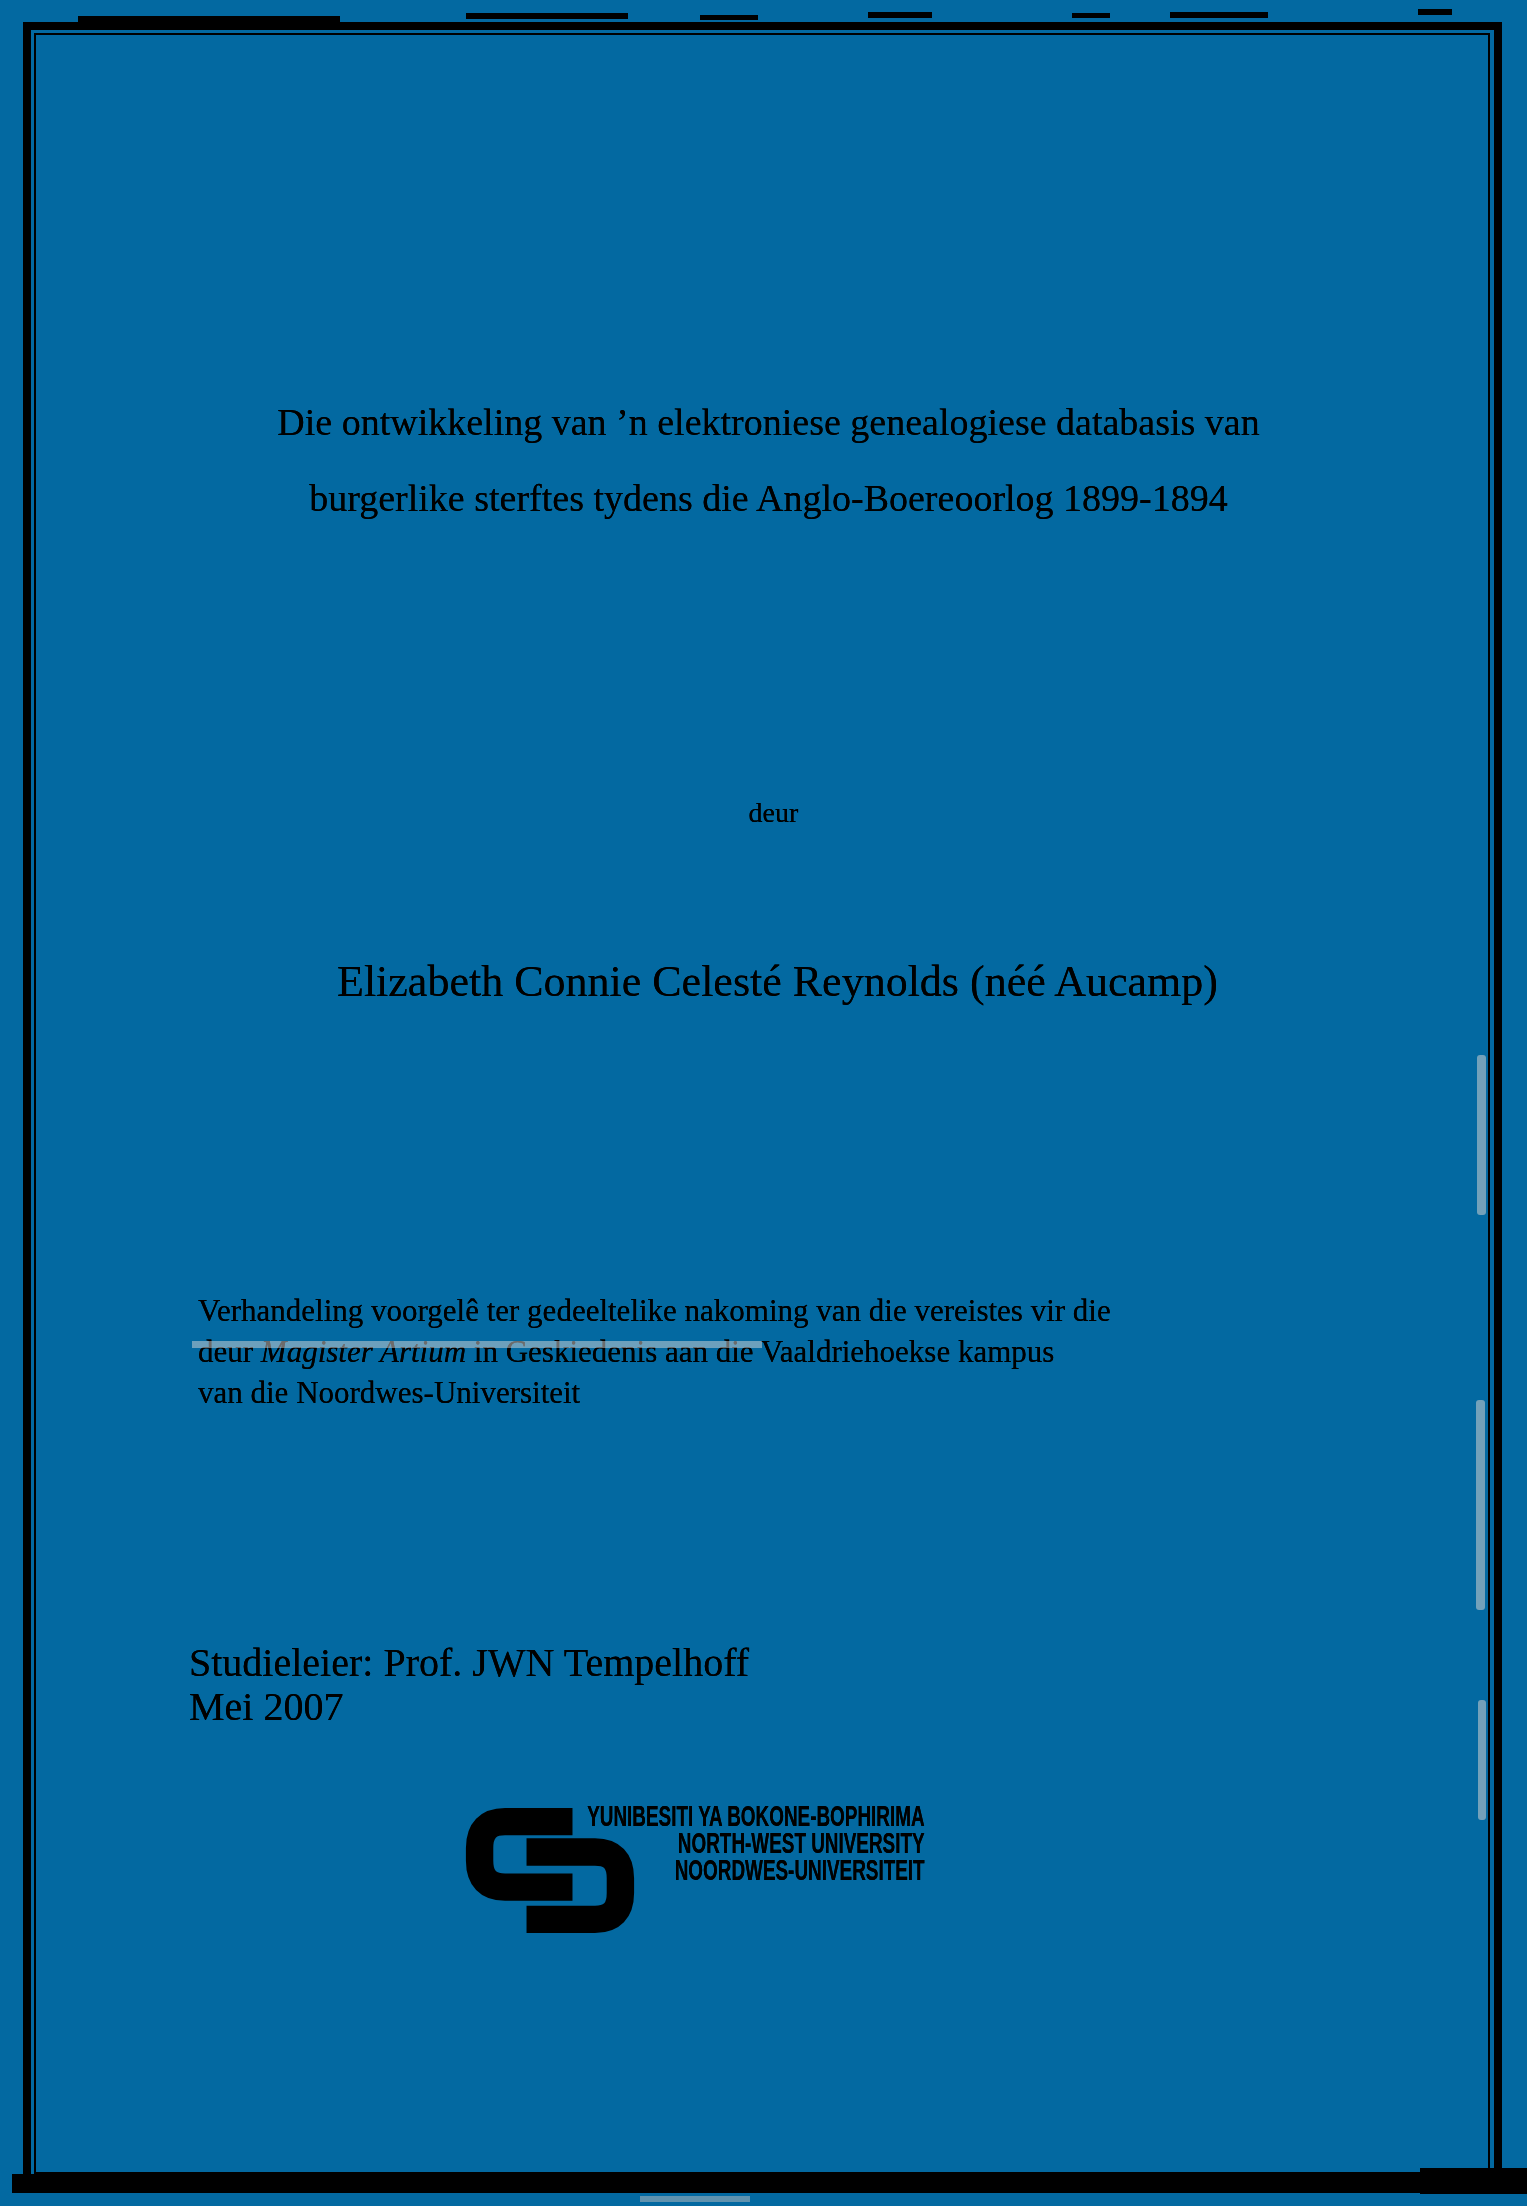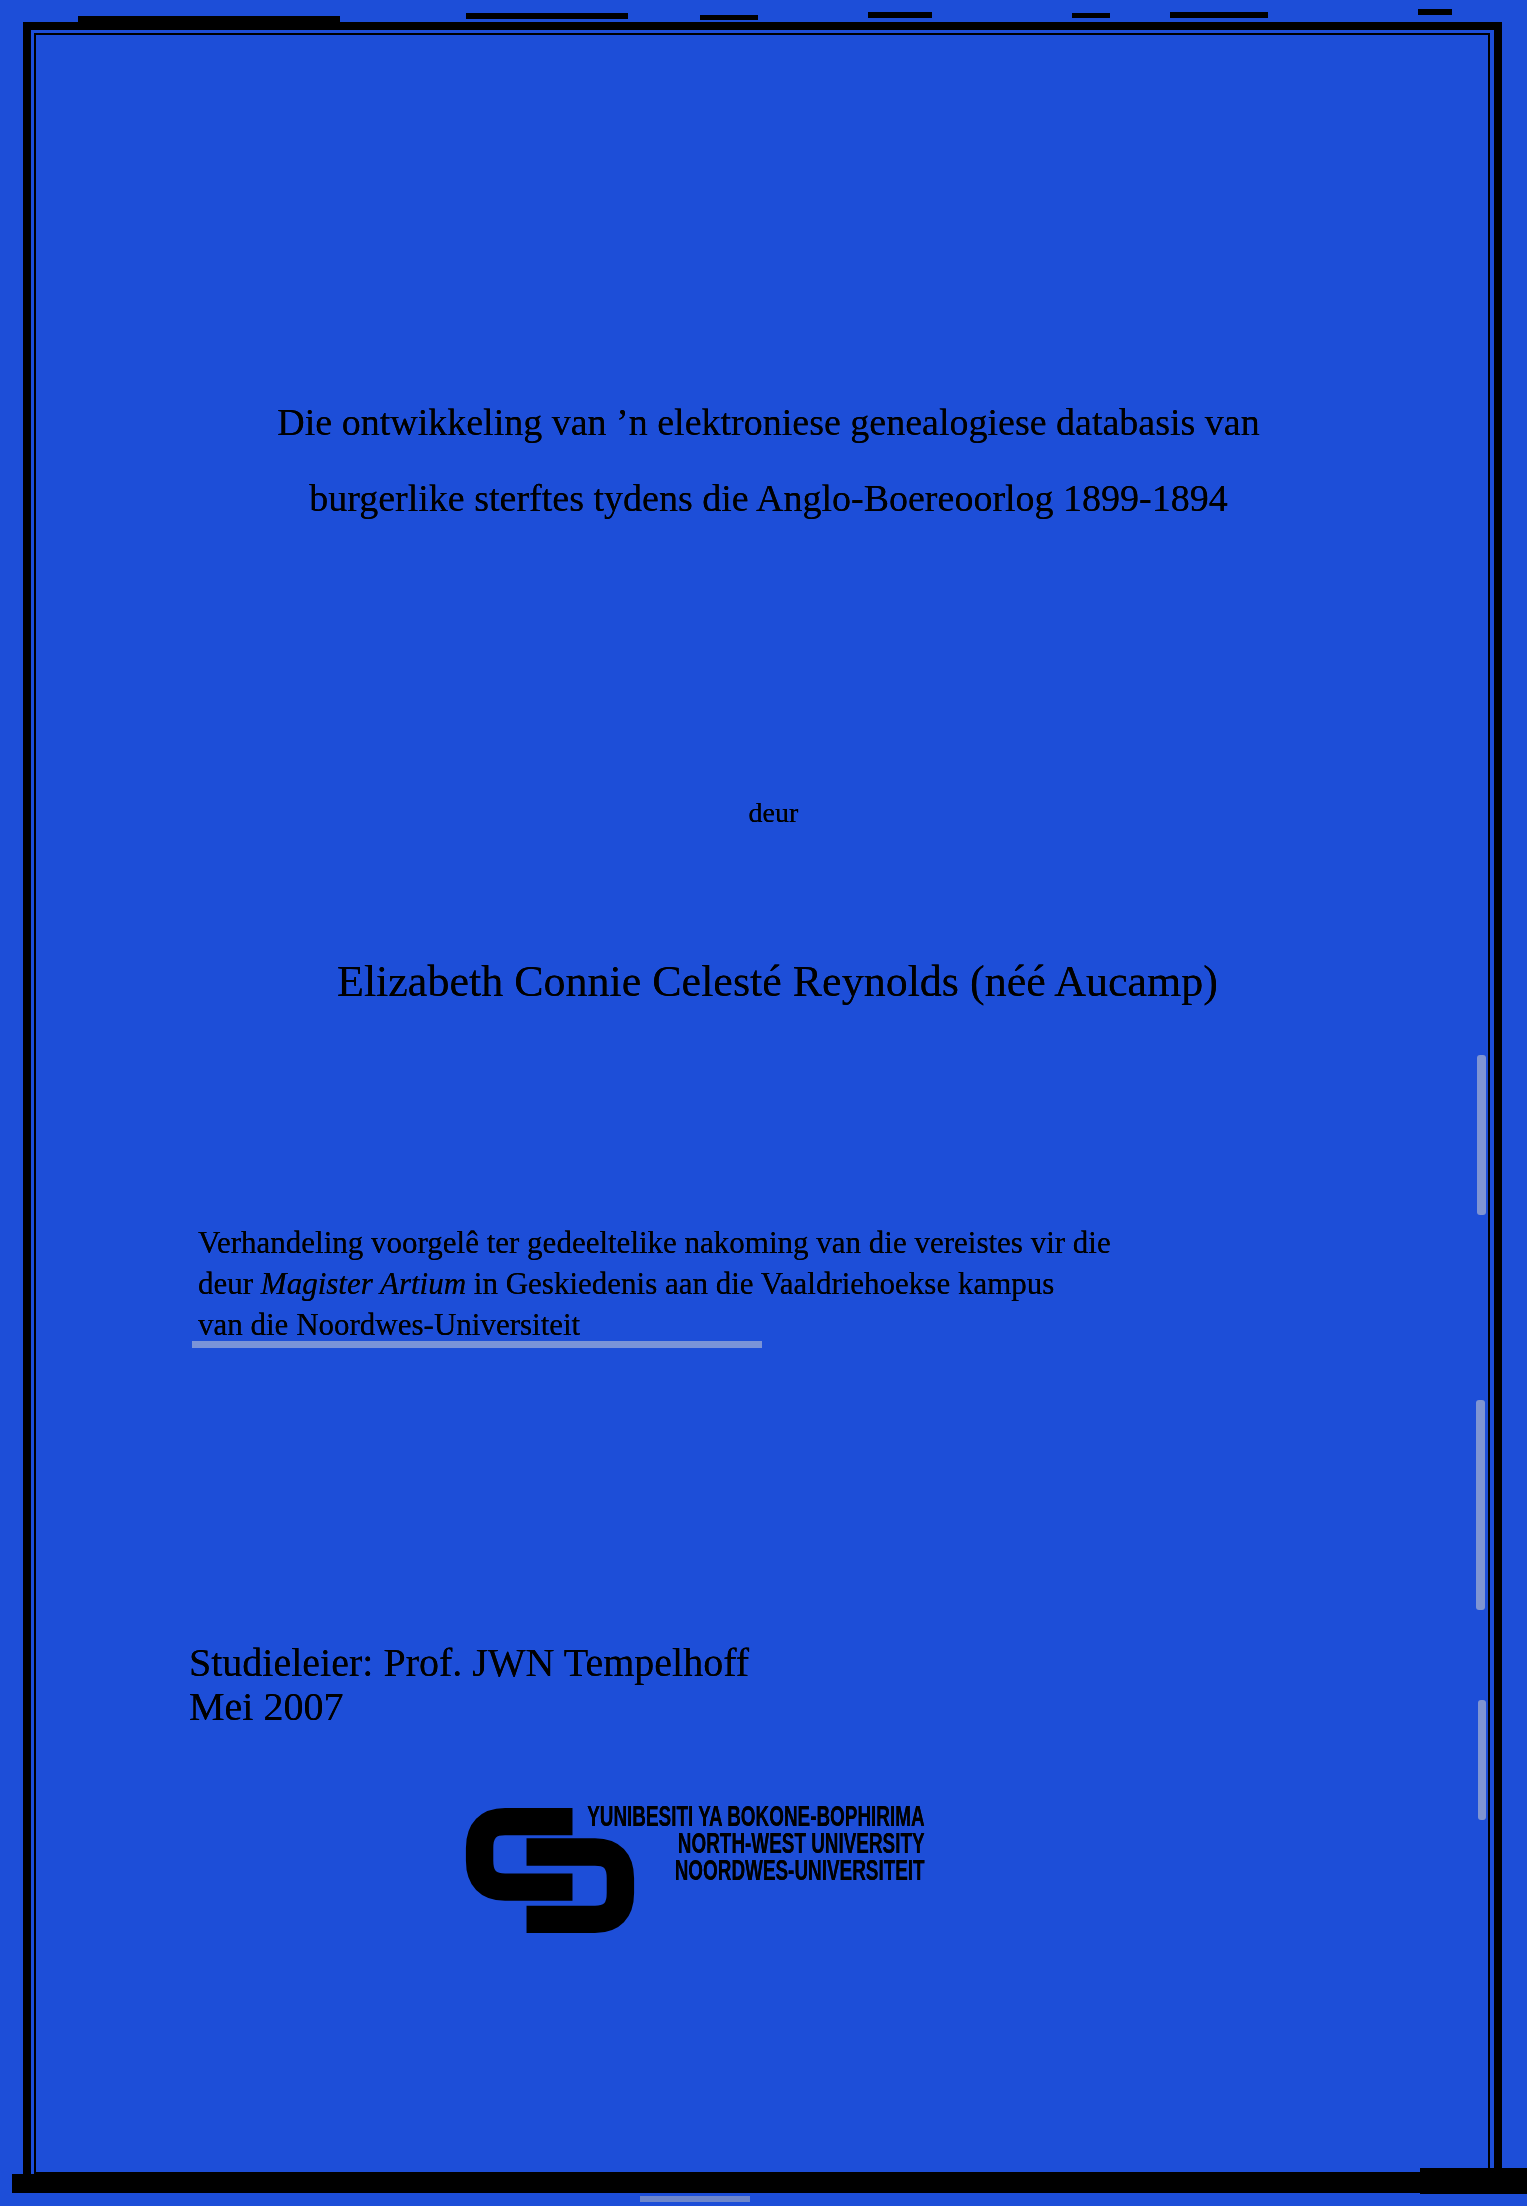--- a/index.html
+++ b/index.html
@@ -1,19 +1,19 @@
 <!DOCTYPE html>
 <html><head>
 <meta charset="utf-8">
 <style>
   html,body{margin:0;padding:0;background:#ffffff;}
   .page{
     position:relative;
     width:1527px;height:2206px;
-    background:#1d4ed8;
+    background:#0369a1;
     overflow:hidden;
     font-family:"Liberation Serif", serif;
     color:#000;
   }
   
   .frame{
     position:absolute;left:23px;top:22px;width:1479px;height:2170px;
     border:8px solid #000;box-sizing:border-box;
   }
   .frame-inner{
@@ -37,21 +37,21 @@
     left:37px;right:41px;top:797px;
     text-align:center;padding-left:24px;
     font-size:28px;
   }
   .author{
     left:37px;right:41px;top:956px;
     text-align:center;padding-left:32px;
     font-size:44px;
   }
   .statement{
-    left:198px;top:1222px;width:1150px;
+    left:198px;top:1290px;width:1150px;
     font-size:31px;line-height:41px;
     white-space:normal;
   }
   .statement .just{text-align:justify;text-align-last:justify;white-space:nowrap;}
   .statement .just::after{content:"";display:inline-block;width:100%;}
   .supervisor{
     left:189px;top:1641px;
     font-size:40px;line-height:44px;
   }
   

